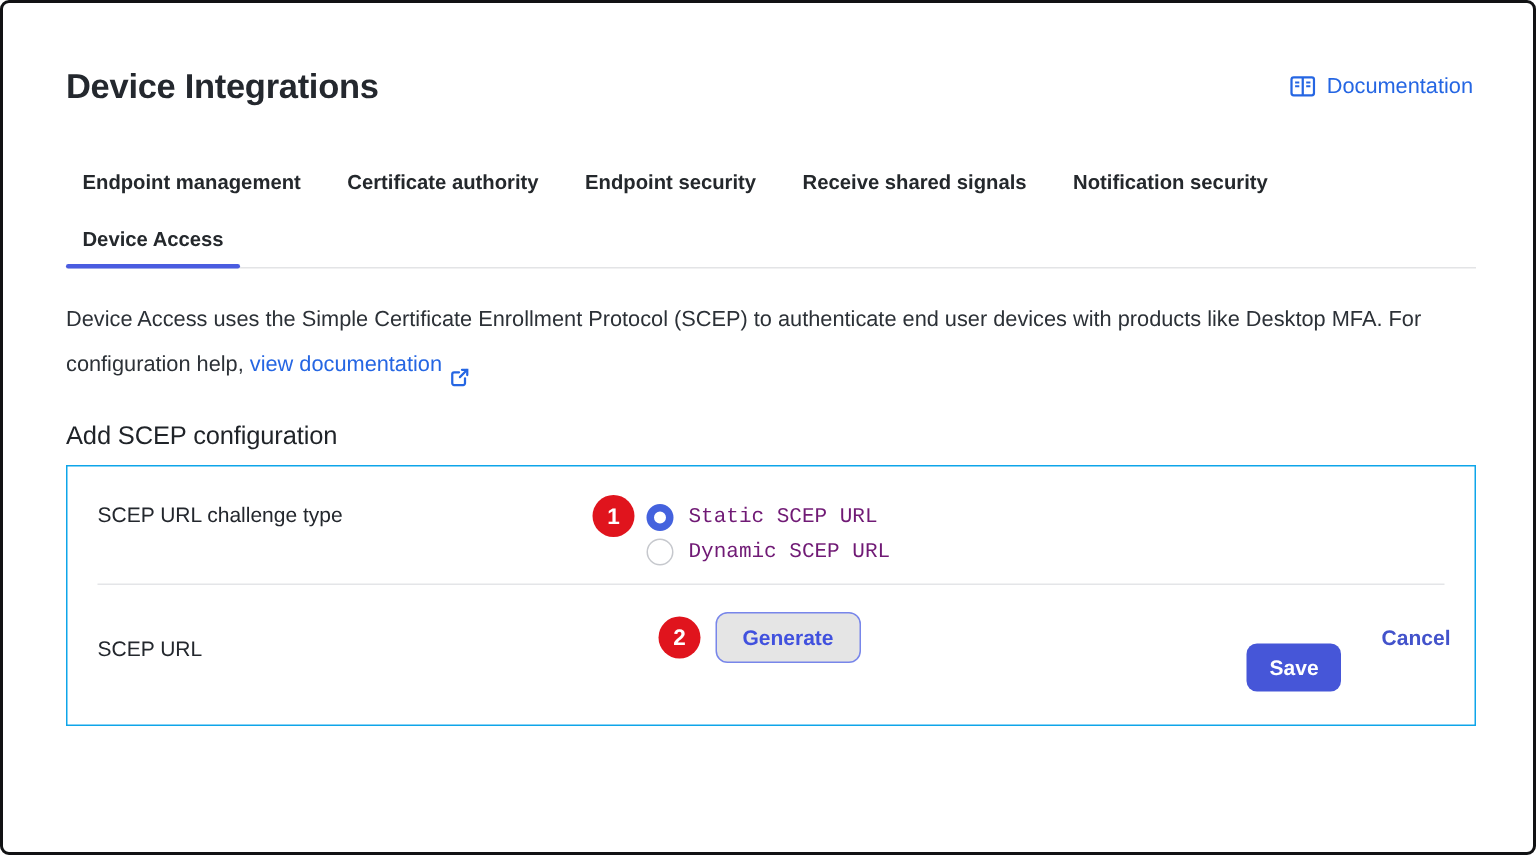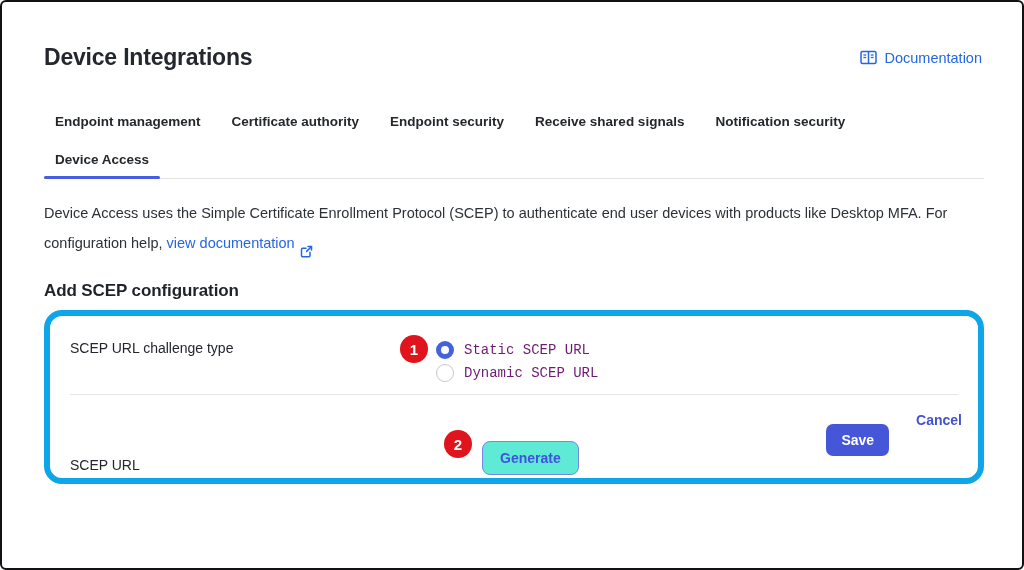--- a/index.html
+++ b/index.html
@@ -52,28 +52,28 @@
     font-size: 14.5px; color: #2c3137; line-height: 30px;
   }
   .inline-link {
     color: #2566e3; text-decoration: none; cursor: pointer;
     display: inline-flex; align-items: flex-end; gap: 5px;
   }
 
   
   .section-heading {
     position: absolute; top: 279px; left: 42px;
-    font-size: 17px; font-weight: 700; color: #1f2328; letter-spacing: -0.1px;
+    font-size: 17px; font-weight: 400; color: #1f2328; letter-spacing: -0.1px;
   }
 
   
   .card {
     position: absolute; top: 308px; left: 42px;
     width: 940px; height: 174px;
-    border: 6px solid #0ea5e9; border-radius: 18px; background: #fff;
+    border: 1px solid #0ea5e9; border-radius: 0; background: #fff;
   }
   .card-row { display: flex; align-items: flex-start; }
   .row-challenge { padding: 22px 20px 10px 20px; }
   .row-divider { height: 1px; background: #e4e5e8; margin: 0 20px; }
   .row-url { padding: 18px 20px 16px 20px; align-items: flex-end; gap: 44px; }
   .field-label { width: 330px; flex: 0 0 330px; font-size: 14px; color: #23272d; line-height: 20px; }
   .row-content { display: flex; align-items: flex-start; }
   .row-content-center { display: flex; align-items: center; }
 
   .step-badge {
@@ -87,23 +87,23 @@
   .badge-row2 { margin-right: 10px; }
 
   .radio-group { display: flex; flex-direction: column; }
   .radio-row { display: flex; align-items: center; height: 23px; gap: 10px; cursor: pointer; }
   .radio-circle { width: 18px; height: 18px; border-radius: 50%; background: #fff; flex: 0 0 18px; }
   .radio-on  { border: 5px solid #4462de; }
   .radio-off { border: 1.5px solid #c6c8cd; }
   .radio-label { font-size: 14px; color: #701a75; font-family: Liberation Mono, monospace; }
 
   .generate-btn {
-    background: #5eead4; border: 1px solid #7886ea; border-radius: 8px;
+    background: #e5e5e5; border: 1px solid #7886ea; border-radius: 8px;
     color: #4151de; font-weight: 700; font-size: 14px;
-    padding: 8px 17px; cursor: pointer; font-family: inherit; margin-top: 28px;
+    padding: 8px 17px; cursor: pointer; font-family: inherit;
   }
 
   .card-footer {
     position: absolute; right: 16px; bottom: 22px;
     display: flex; align-items: center; gap: 27px;
   }
   .save-btn {
     background: #4656d8; border: none; border-radius: 7px;
     color: #fff; font-weight: 700; font-size: 14px;
     padding: 8px 15px; cursor: pointer; font-family: inherit; margin-top: 40px;

